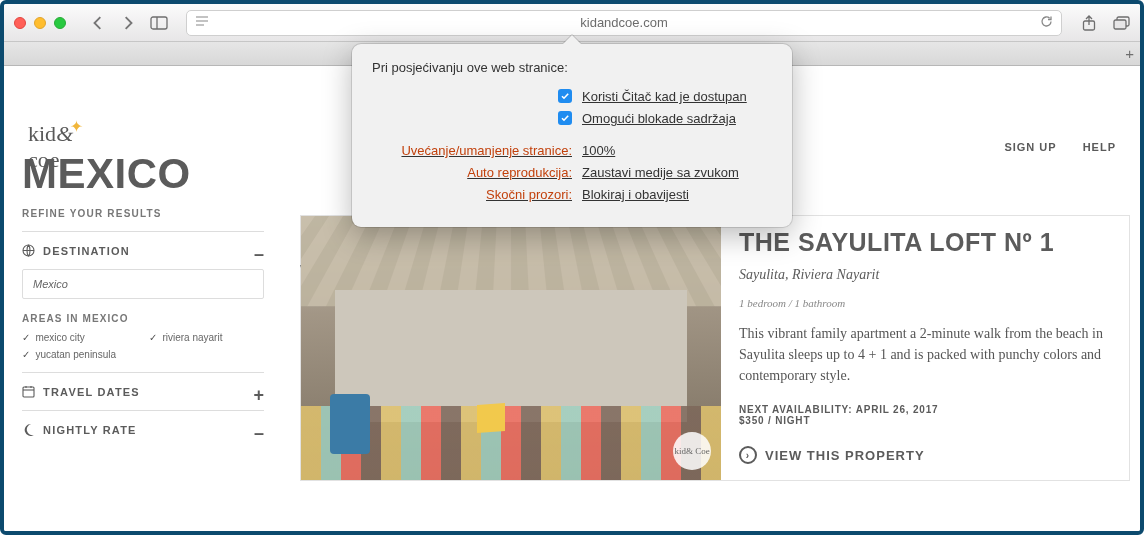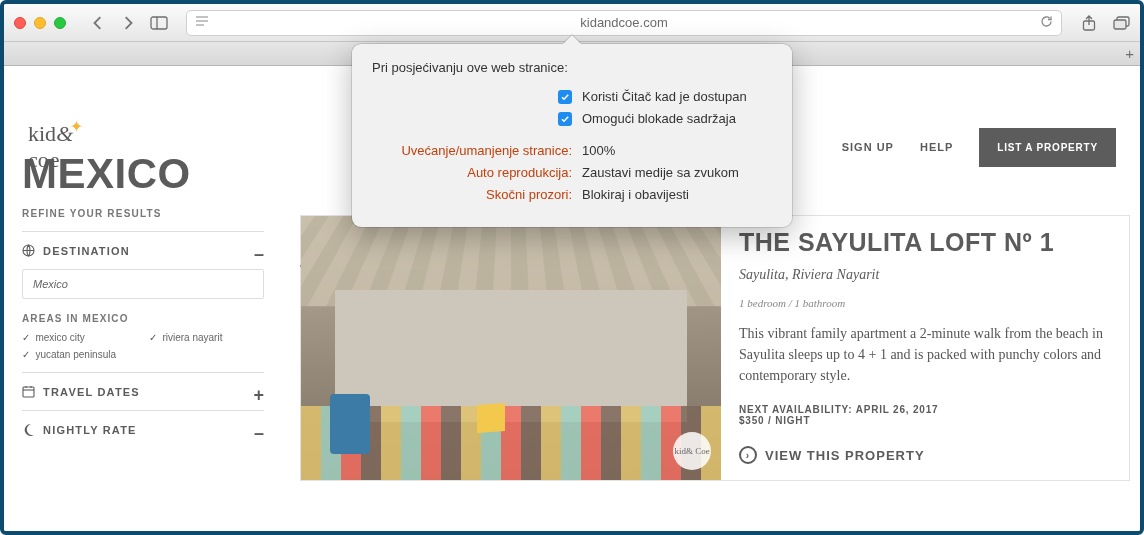--- a/index.html
+++ b/index.html
@@ -70,21 +70,21 @@
 .property-desc { font-family: Georgia, serif; font-size: 14px; color: #555; line-height: 1.5; margin-top: 14px; }
 .property-avail { font-size: 10px; font-weight: 800; letter-spacing: 0.8px; color: #5b5b5b; margin-top: 18px; }
 .property-price { font-size: 10px; font-weight: 800; letter-spacing: 0.8px; color: #5b5b5b; }
 .view-link { display: flex; align-items: center; gap: 8px; margin-top: 20px; font-size: 13px; font-weight: 900; letter-spacing: 1px; color: #5b5b5b; }
 .arrow-circ { width: 18px; height: 18px; border: 2px solid #5b5b5b; border-radius: 50%; display: inline-flex; align-items: center; justify-content: center; font-size: 10px; }
 
 
 .popover { position: absolute; top: 44px; left: 50%; transform: translateX(-50%); width: 440px; background: #f1f1f1; border-radius: 9px; box-shadow: 0 8px 30px rgba(0,0,0,0.28), 0 0 0 1px rgba(0,0,0,0.12); padding: 16px 20px 18px 20px; font-size: 13px; color: #333; }
 .popover::before { content: ""; position: absolute; top: -9px; left: 50%; transform: translateX(-50%); border: 9px solid transparent; border-bottom-color: #f1f1f1; border-top: none; filter: drop-shadow(0 -1px 0 rgba(0,0,0,0.2)); }
 .pop-title { text-align: left; margin-bottom: 14px; color: #333; }
-.pop-row { display: flex; margin-bottom: 7px; align-items: flex-end; }
+.pop-row { display: flex; margin-bottom: 7px; align-items: flex-start; text-decoration: underline; }
 .pop-label { width: 210px; text-align: right; padding-right: 10px; color: #c2410c; }
 .pop-value { flex: 1; color: #333; }
 .pop-check { width: 210px; text-align: right; padding-right: 10px; display: flex; justify-content: flex-end; }
 .cb { width: 14px; height: 14px; background: #1f8cf0; border-radius: 3px; display: inline-flex; align-items: center; justify-content: center; }
 .cb svg { width: 10px; height: 10px; }
 </style>
 </head>
 <body>
 
 <div class="safari-window">
@@ -143,21 +143,20 @@
   <div class="tabbar">
     <span class="new-tab">+</span>
   </div>
 
   <div class="page">
     <div class="header-nav">
       <div class="logo">kid<span class="amp">&amp;</span><br>c<span style="letter-spacing:1px">oe</span><span class="logo-dot">✦</span></div>
       <div class="nav-right">
         <span>SIGN UP</span>
         <span>HELP</span>
-        <span class="list-prop-btn">LIST A PROPERTY</span>
       </div>
     </div>
 
     <span class="view-label">VIEW:</span>
 
     <div class="content">
       <aside class="sidebar">
         <h1 class="page-title">MEXICO</h1>
         <div class="refine">REFINE YOUR RESULTS</div>
 

